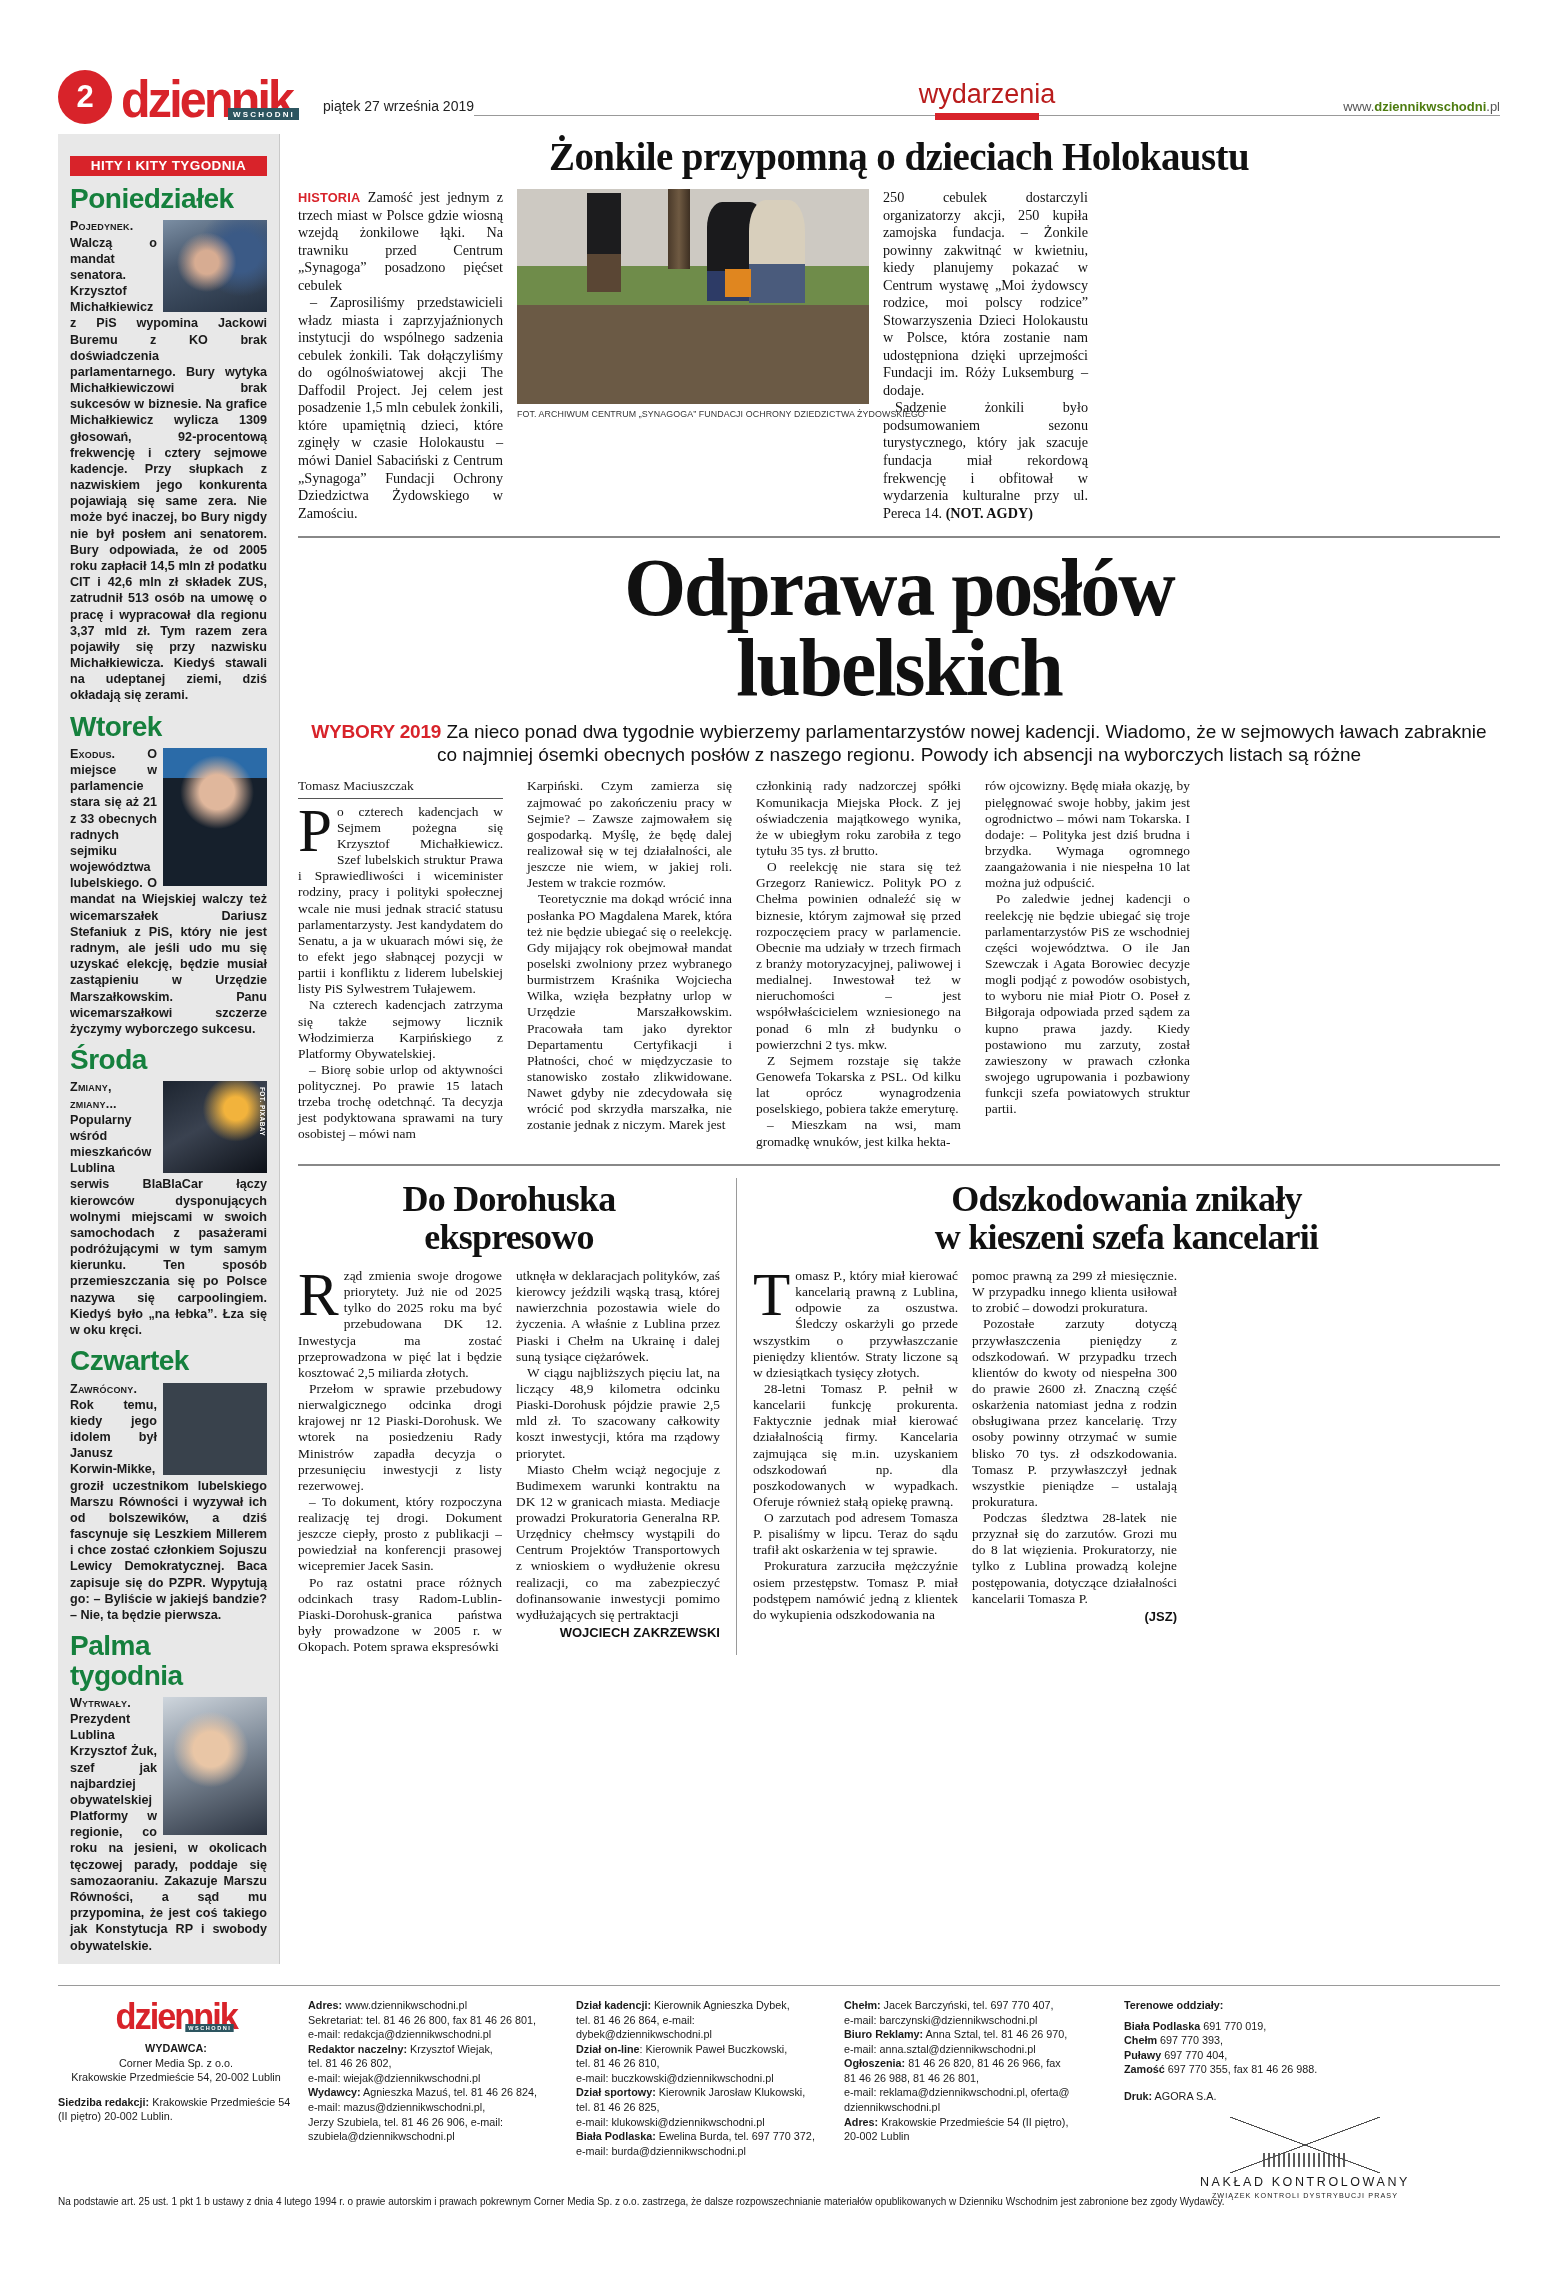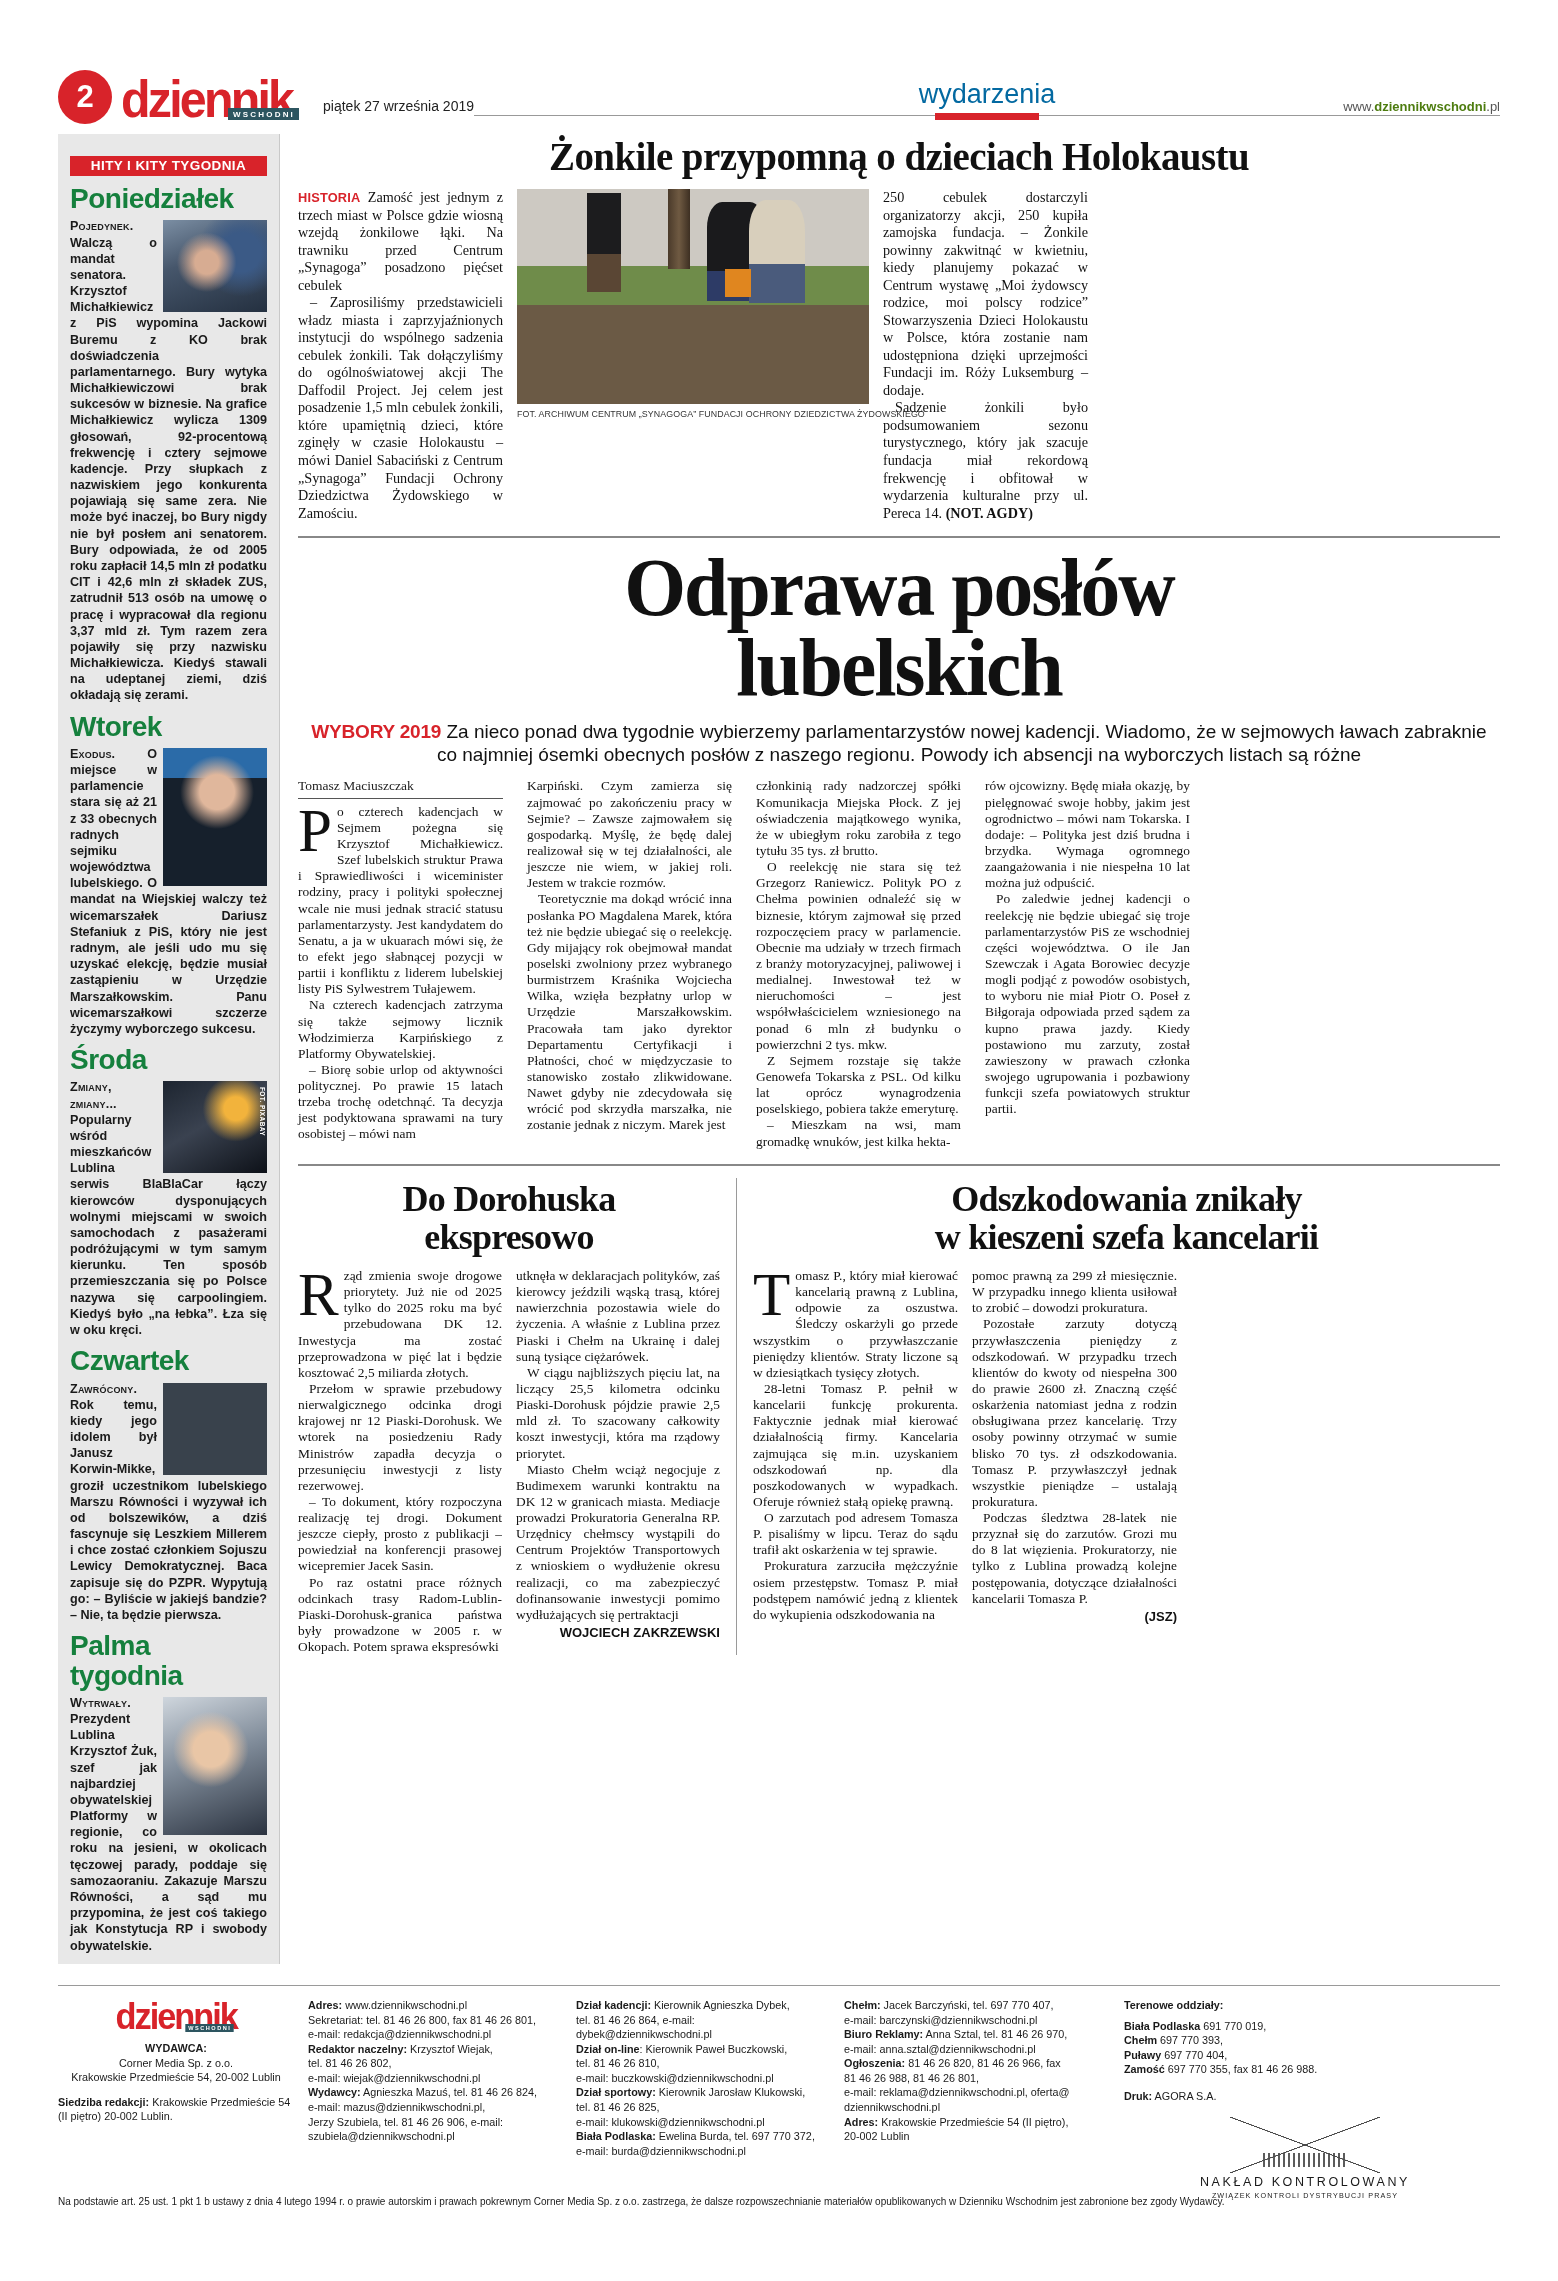--- a/index.html
+++ b/index.html
@@ -81,21 +81,21 @@
     border-top: 1px solid #999;
   }
   .mast-section {
     position: absolute;
     left: 50%;
     transform: translateX(-50%);
     bottom: 14px;
     font-family: "Liberation Sans", sans-serif;
     font-weight: 300;
     font-size: 27px;
-    color: #0369a1;
+    color: #b91c1c;
     background: #fff;
     padding: 0 14px;
     white-space: nowrap;
   }
   .mast-section-bar {
     position: absolute;
     left: 50%;
     transform: translateX(-50%);
     bottom: 4px;
     width: 104px; height: 7px;
@@ -597,21 +597,21 @@
           </h2>
           <div class="bot-cols">
             <div class="bot-col">
               <p class="first"><span class="dropcap">R</span><span>ząd zmienia swoje drogowe priorytety. Już nie od 2025 tylko do 2025 roku ma być przebudowana DK 12. Inwestycja ma zostać przeprowadzona w pięć lat i będzie kosztować 2,5 miliarda złotych.</span></p>
               <p>Przełom w sprawie przebudowy nierwalgicznego odcinka drogi krajowej nr 12 Piaski-Dorohusk. We wtorek na posiedzeniu Rady Ministrów zapadła decyzja o przesunięciu inwestycji z listy rezerwowej.</p>
               <p>– To dokument, który rozpoczyna realizację tej drogi. Dokument jeszcze ciepły, prosto z publikacji – powiedział na konferencji prasowej wicepremier Jacek Sasin.</p>
               <p>Po raz ostatni prace różnych odcinkach trasy Radom-Lublin-Piaski-Dorohusk-granica państwa były prowadzone w 2005 r. w Okopach. Potem sprawa ekspresówki</p>
             </div>
             <div class="bot-col">
               <p class="first">utknęła w deklaracjach polityków, zaś kierowcy jeździli wąską trasą, której nawierzchnia pozostawia wiele do życzenia. A właśnie z Lublina przez Piaski i Chełm na Ukrainę i dalej suną tysiące ciężarówek.</p>
-              <p>W ciągu najbliższych pięciu lat, na liczący 25,5 kilometra odcinku Piaski-Dorohusk pójdzie prawie 2,5 mld zł. To szacowany całkowity koszt inwestycji, która ma rządowy priorytet.</p>
+              <p>W ciągu najbliższych pięciu lat, na liczący 48,9 kilometra odcinku Piaski-Dorohusk pójdzie prawie 2,5 mld zł. To szacowany całkowity koszt inwestycji, która ma rządowy priorytet.</p>
               <p>Miasto Chełm wciąż negocjuje z Budimexem warunki kontraktu na DK 12 w granicach miasta. Mediacje prowadzi Prokuratoria Generalna RP. Urzędnicy chełmscy wystąpili do Centrum Projektów Transportowych z wnioskiem o wydłużenie okresu realizacji, co ma zabezpieczyć dofinansowanie inwestycji pomimo wydłużających się pertraktacji</p>
               <span class="signoff">WOJCIECH ZAKRZEWSKI</span>
             </div>
           </div>
         </div>
 
         <div class="bot-div"></div>
 
         <div class="bot-right">
           <h2 class="bot-head">

